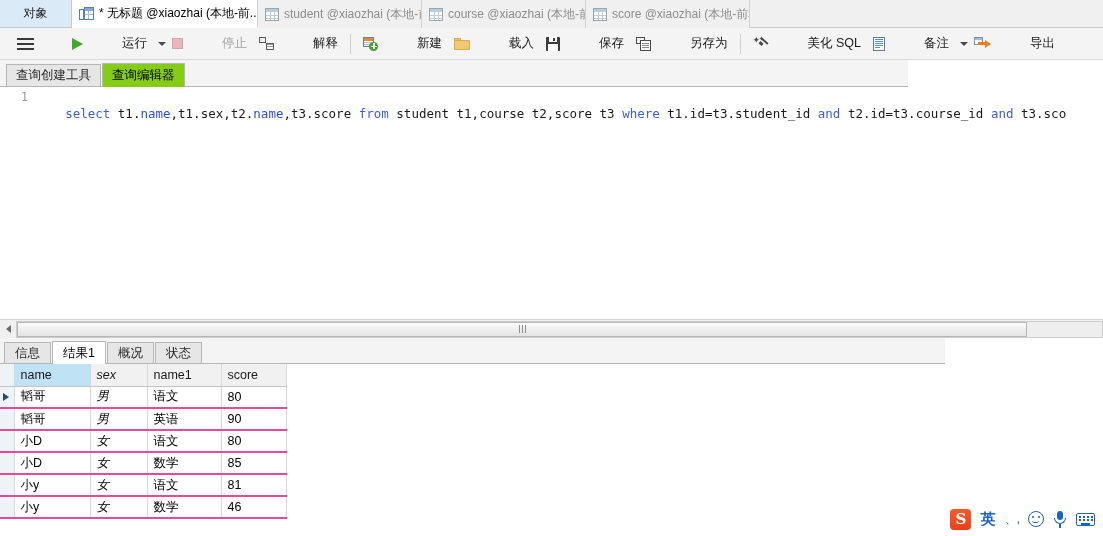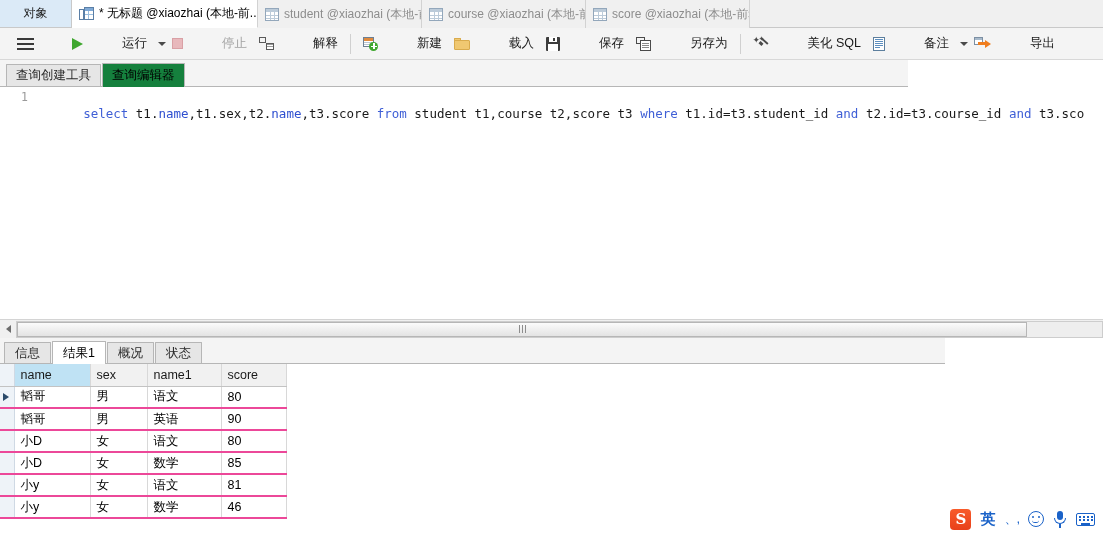--- a/index.html
+++ b/index.html
@@ -161,21 +161,21 @@
     display: flex; align-items: center;
     font-size: 12.5px;
     border: 1px solid #b6b6b6;
     border-bottom: none;
     margin-right: 1px;
     background: #e6e6e6;
     color: #2a2a2a;
     border-radius: 1px 1px 0 0;
   }
   .subtab.active {
-    background: #15803d;
+    background: #84cc16;
     height: 24px;
     margin-bottom: -1px;
     color: #000;
   }
 
   
   .editor {
     position: absolute; top: 87px; left: 0; width: 1103px; height: 232px;
     background: #ffffff;
     overflow: hidden;
@@ -183,21 +183,21 @@
   .gutter {
     position: absolute; left: 0; top: 0; width: 34px; height: 232px;
     background: #ffffff;
   }
   .lineno {
     position: absolute; right: 6px; top: 3px;
     font-family: "DejaVu Sans Mono", monospace;
     font-size: 11.5px; color: #9a9a9a;
   }
   .codeline {
-    position: absolute; left: 38px; top: 3px;
+    position: absolute; left: 20px; top: 3px;
     white-space: pre;
     font-family: "DejaVu Sans Mono", "Liberation Mono", monospace;
     font-size: 12.5px;
     line-height: 16px;
     color: #1a1a1a;
   }
   .kw { color: #3f5fd6; }
   .fld { color: #2e4fd0; }
 
   
@@ -277,21 +277,21 @@
     position: relative;
   }
   table.rs thead th.rowhdr { background: #eef3f8; }
   .rowmark {
     position: absolute; left: 3px; top: 50%; transform: translateY(-50%);
     width:0;height:0;border-left:6px solid #2a4a6a;
     border-top:4px solid transparent;border-bottom:4px solid transparent;
   }
   td.num { text-align: right; }
   .c-name { width: 76px; }
-  .c-sex  { width: 57px; }
+  .c-sex  { width: 57px; font-style: italic; }
   .c-name1{ width: 74px; }
   .c-score{ width: 65px; }
 
   
   .ime {
     position: absolute; right: 8px; bottom: 5px;
     height: 24px; display: flex; align-items: center; gap: 9px;
   }
   .ime-s {
     width: 21px; height: 21px; border-radius: 4px;

